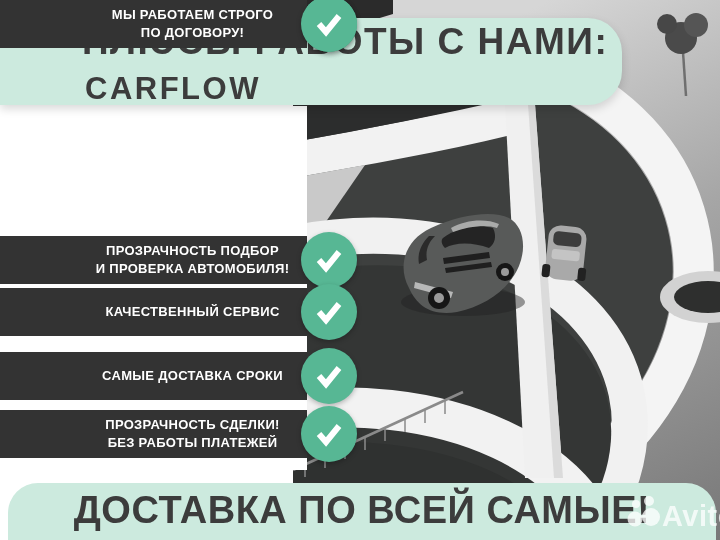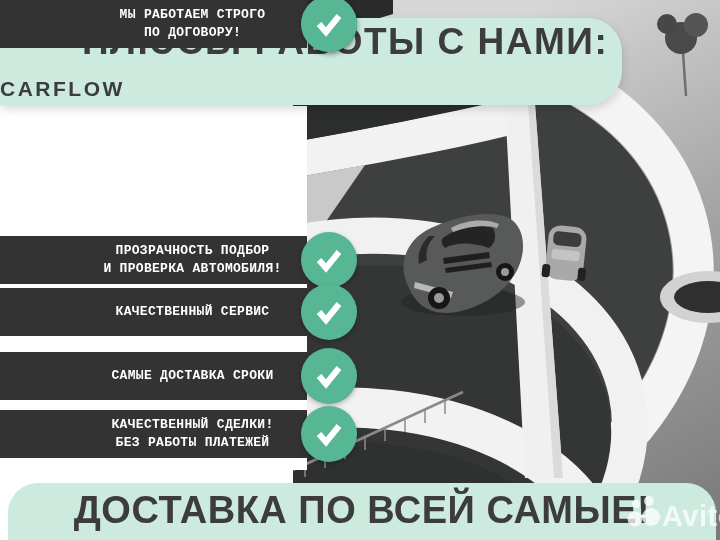--- a/index.html
+++ b/index.html
@@ -17,32 +17,32 @@
     position:absolute;left:0;top:18px;width:622px;height:87px;z-index:2;
     background:#cceade;border-radius:0 34px 34px 0;
     box-shadow:0 4px 10px rgba(0,0,0,.15);
     display:flex;flex-direction:column;justify-content:center;
   }
   .header-title{
     padding-left:82px;font-size:37px;font-weight:bold;color:#3c3c3c;
     letter-spacing:1.5px;line-height:40px;white-space:nowrap;
   }
   .header-brand{
-    font-size:21px;font-weight:bold;color:#3c3c3c;
+    padding-left:85px;font-size:31px;font-weight:bold;color:#3c3c3c;
     letter-spacing:2.5px;line-height:25px;margin-top:14px;
   }
   
   .row{position:absolute;left:0;width:380px;height:48px;z-index:2;}
   .row:nth-of-type(1){top:120px}.row:nth-of-type(2){top:178px}
   .row:nth-of-type(3){top:236px}.row:nth-of-type(4){top:288px}
   .row:nth-of-type(5){top:352px}.row:nth-of-type(6){top:410px}
   .bar{
     position:absolute;left:0;top:0;width:307px;height:48px;background:#333333;
     display:flex;flex-direction:column;justify-content:center;
-    box-sizing:border-box;padding-left:92px;padding-right:14px;font-family:Liberation Mono, monospace;
+    box-sizing:border-box;padding-left:92px;padding-right:14px;
   }
   .bar-line{
     color:#ffffff;font-size:13px;font-weight:bold;text-align:center;
     line-height:18px;letter-spacing:.3px;white-space:nowrap;
   }
   .bar-line:empty{display:none;}
   .check{
     position:absolute;left:301px;top:-4px;width:56px;height:56px;border-radius:50%;
     background:#57b794;box-shadow:0 2px 5px rgba(0,0,0,.25);
     display:flex;align-items:center;justify-content:center;
@@ -194,21 +194,21 @@
     </div>
     <div class="check">
       <svg width="34" height="34" viewBox="0 0 34 34">
           <polyline points="7,17 14,25 27,9" fill="none" stroke="#ffffff" stroke-width="6"></polyline>
         </svg>
     </div>
   </div>
 
   <div class="row">
     <div class="bar">
-      <div class="bar-line">КАЧЕСТВЕННЫЙ СДЕЛКИ!</div>
+      <div class="bar-line">ПРОЗРАЧНОСТЬ СДЕЛКИ!</div>
       <div class="bar-line">БЕЗ РАБОТЫ ПЛАТЕЖЕЙ</div>
     </div>
     <div class="check">
       <svg width="34" height="34" viewBox="0 0 34 34">
           <polyline points="7,17 14,25 27,9" fill="none" stroke="#ffffff" stroke-width="6"></polyline>
         </svg>
     </div>
   </div>
 
   <div class="row">

